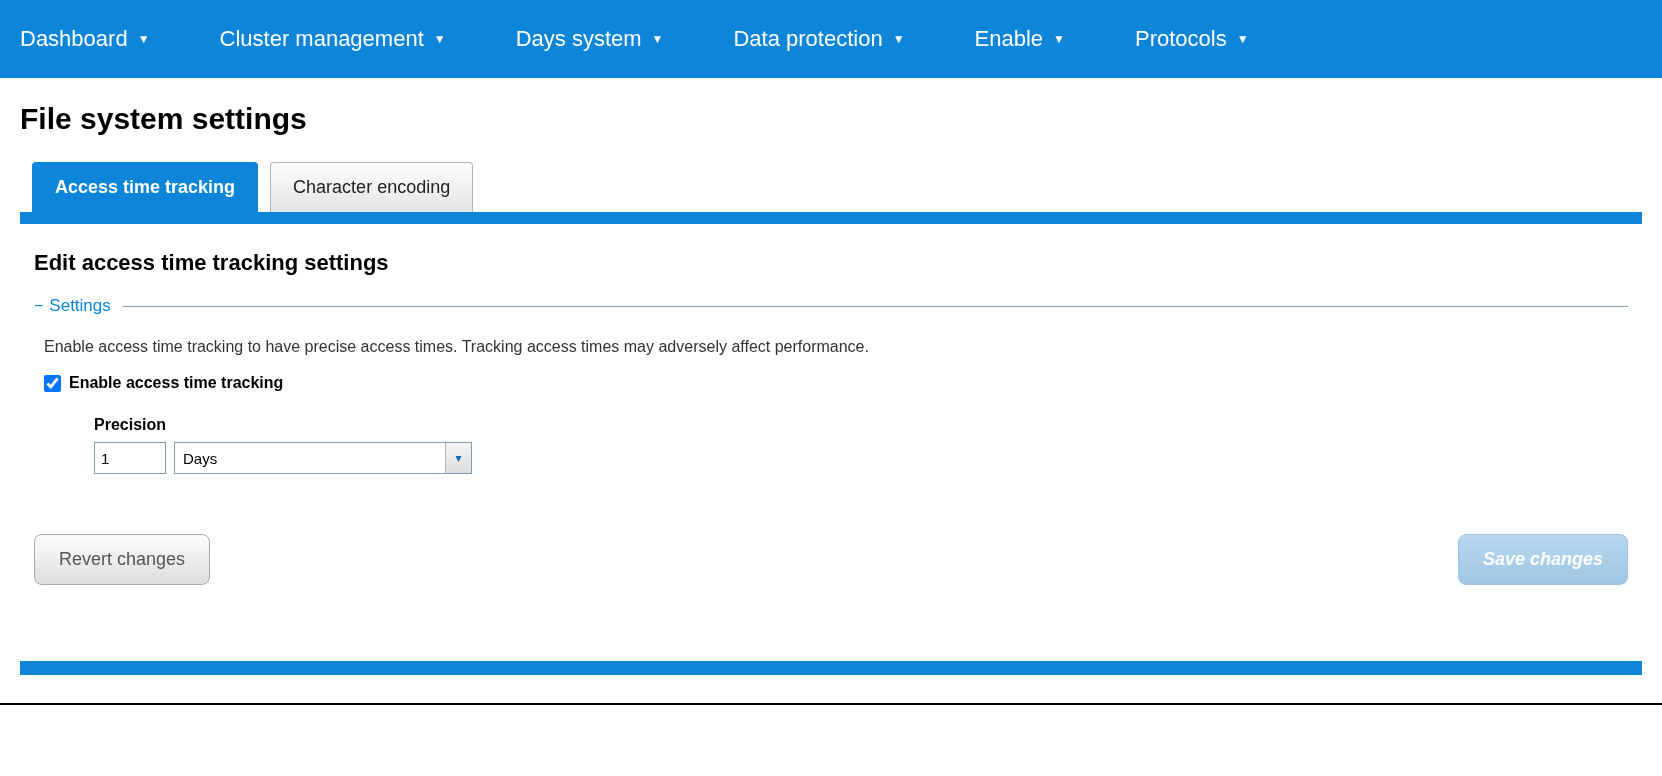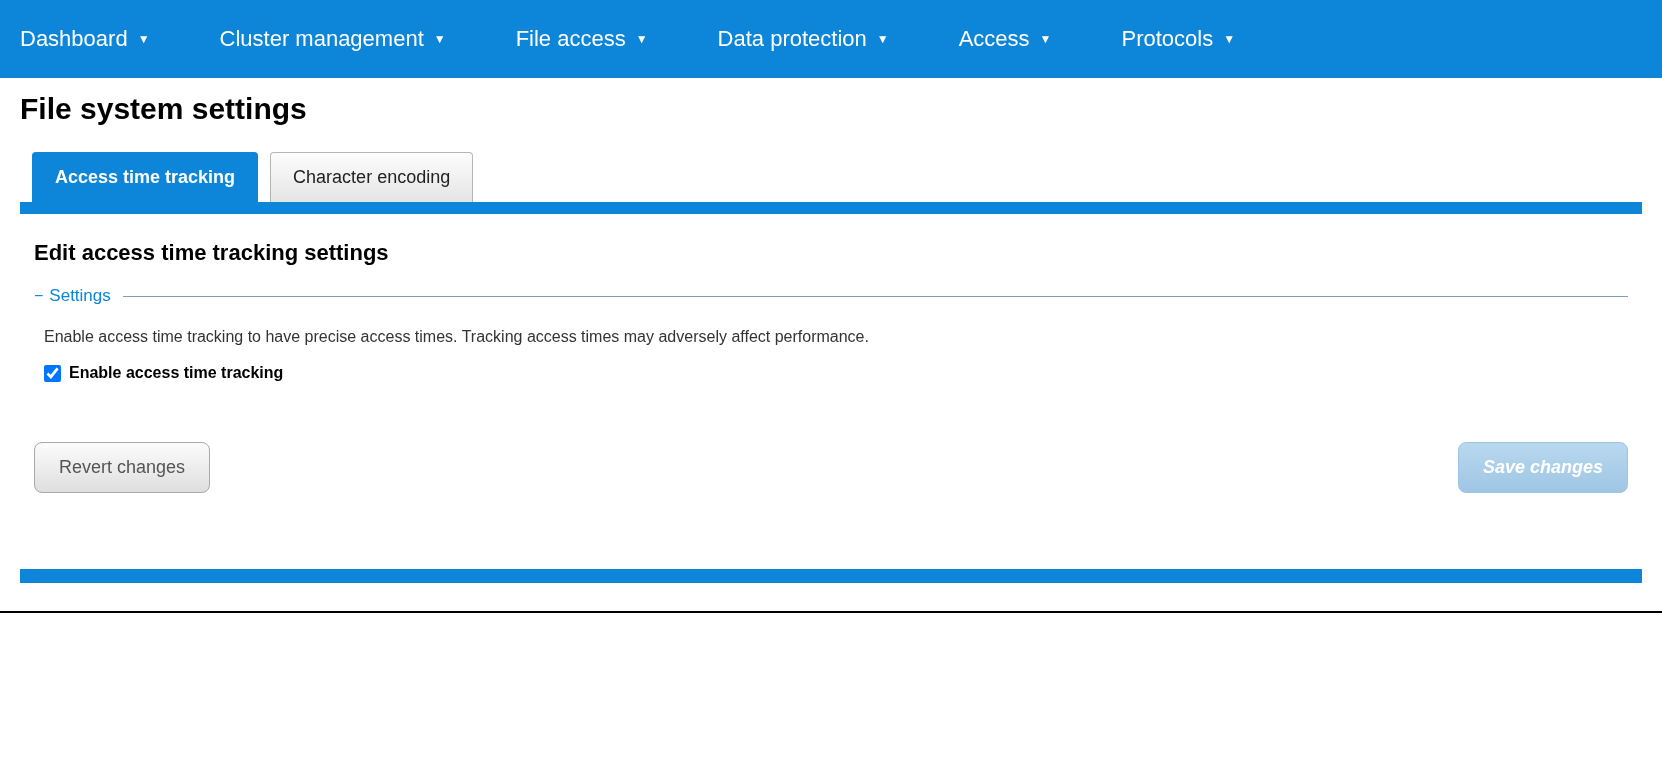--- a/index.html
+++ b/index.html
@@ -29,21 +29,21 @@
   }
   .caret-down {
     font-size: 12px;
   }
 
   
   .page-title {
     font-size: 30px;
     font-weight: bold;
     color: #000;
-    padding: 14px 20px 26px 20px;
+    padding: 24px 20px 26px 20px;
   }
 
   
   .tabwrap {
     margin: 0 20px;
   }
   .tabs {
     display: flex;
     gap: 12px;
     padding-left: 12px;
@@ -214,29 +214,29 @@
 <div class="topnav">
   <div class="topnav-item">
     <span>Dashboard</span>
     <span class="caret-down">▼</span>
   </div>
   <div class="topnav-item">
     <span>Cluster management</span>
     <span class="caret-down">▼</span>
   </div>
   <div class="topnav-item">
-    <span>File access</span>
+    <span>Days system</span>
     <span class="caret-down">▼</span>
   </div>
   <div class="topnav-item">
     <span>Data protection</span>
     <span class="caret-down">▼</span>
   </div>
   <div class="topnav-item">
-    <span>Access</span>
+    <span>Enable</span>
     <span class="caret-down">▼</span>
   </div>
   <div class="topnav-item">
     <span>Protocols</span>
     <span class="caret-down">▼</span>
   </div>
 </div>
 
 <h1 class="page-title">File system settings</h1>
 
@@ -257,20 +257,30 @@
         <div class="group-line"></div>
       </div>
 
       <div class="helptext">Enable access time tracking to have precise access times. Tracking access times may adversely affect performance.</div>
 
       <div class="chk-row">
         <input type="checkbox" checked="" style="">
         <label>Enable access time tracking</label>
       </div>
 
+      <div class="precision-block">
+        <div class="precision-label">Precision</div>
+        <div class="precision-inputs">
+          <input type="text" value="1" style="">
+          <div class="combo">
+            <div class="combo-text">Days</div>
+            <div class="combo-btn">▾</div>
+          </div>
+        </div>
+      </div>
     </div>
 
     <div class="footer">
       <button class="btn">Revert changes</button>
       <button class="btn primary">Save changes</button>
     </div>
   </div>
 
   <div class="bottom-bar" style="margin-left:0;margin-right:0;"></div>
 </div>

